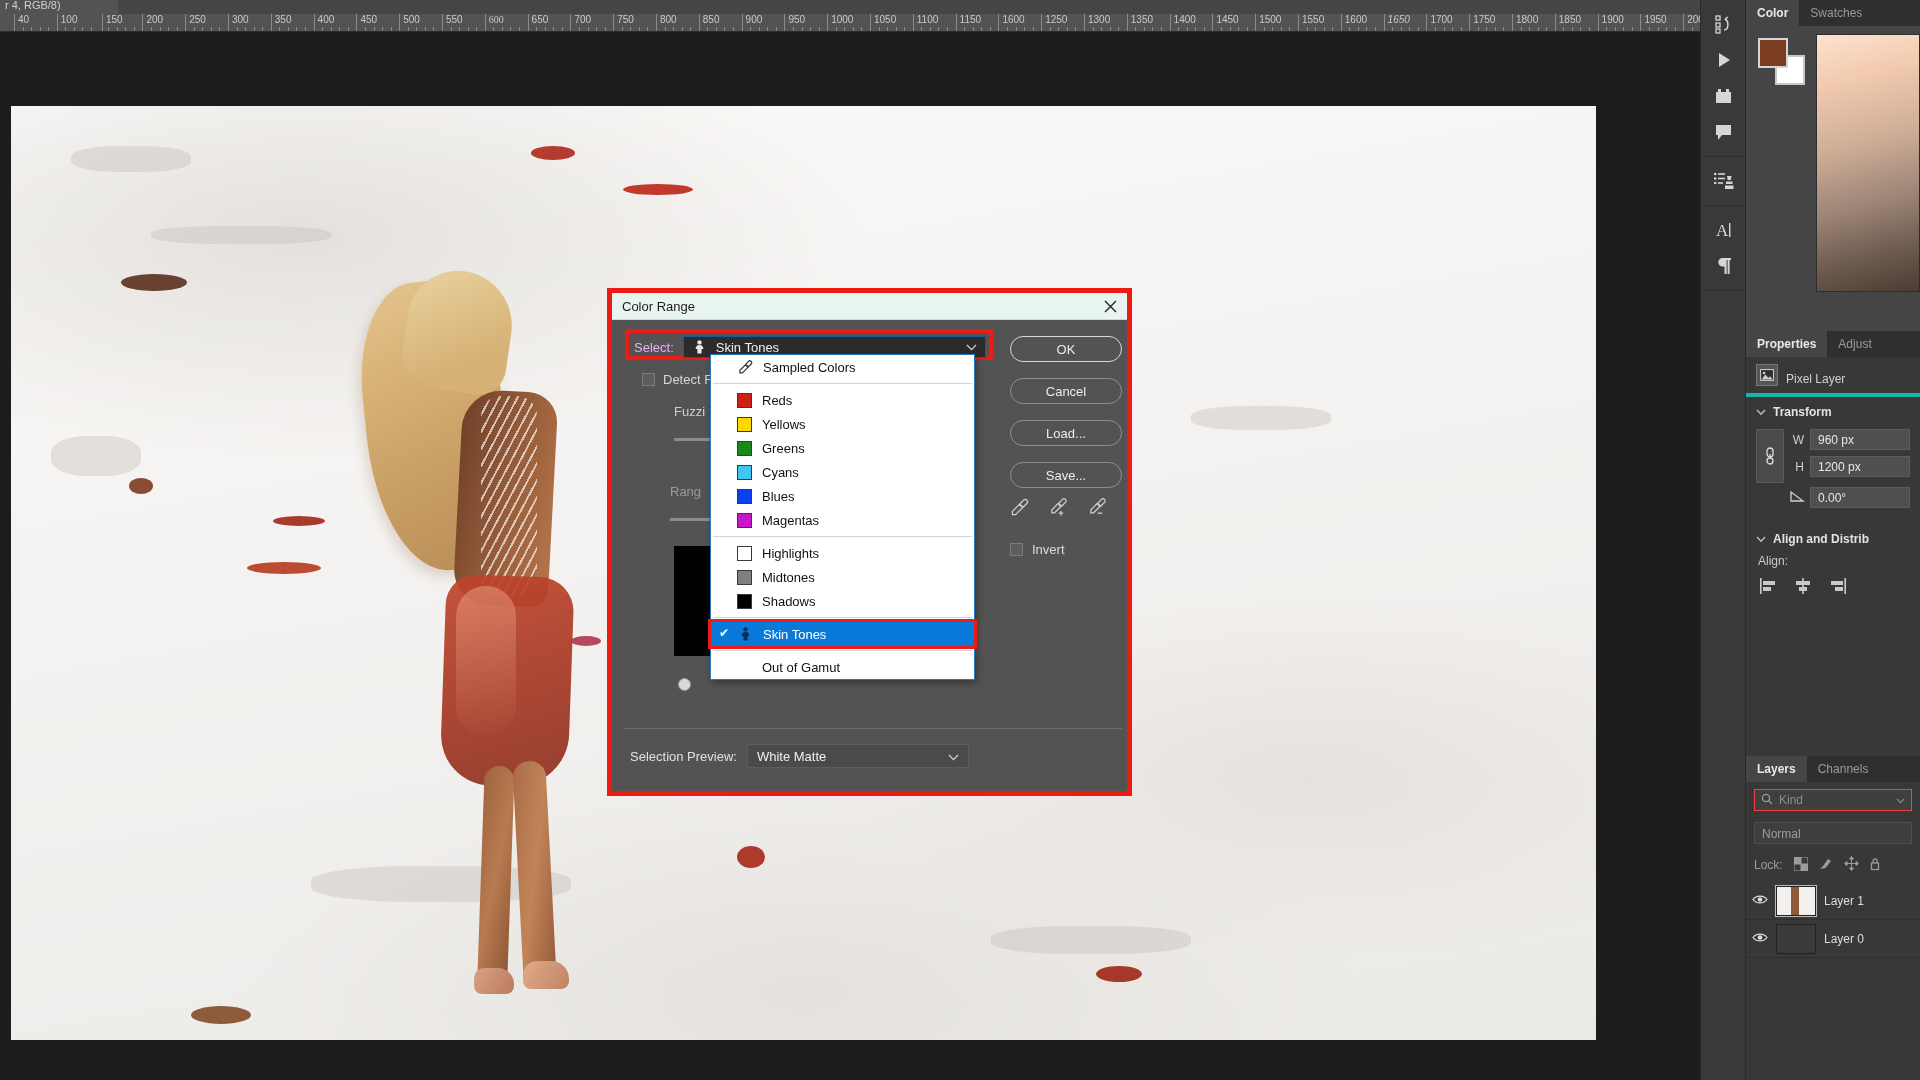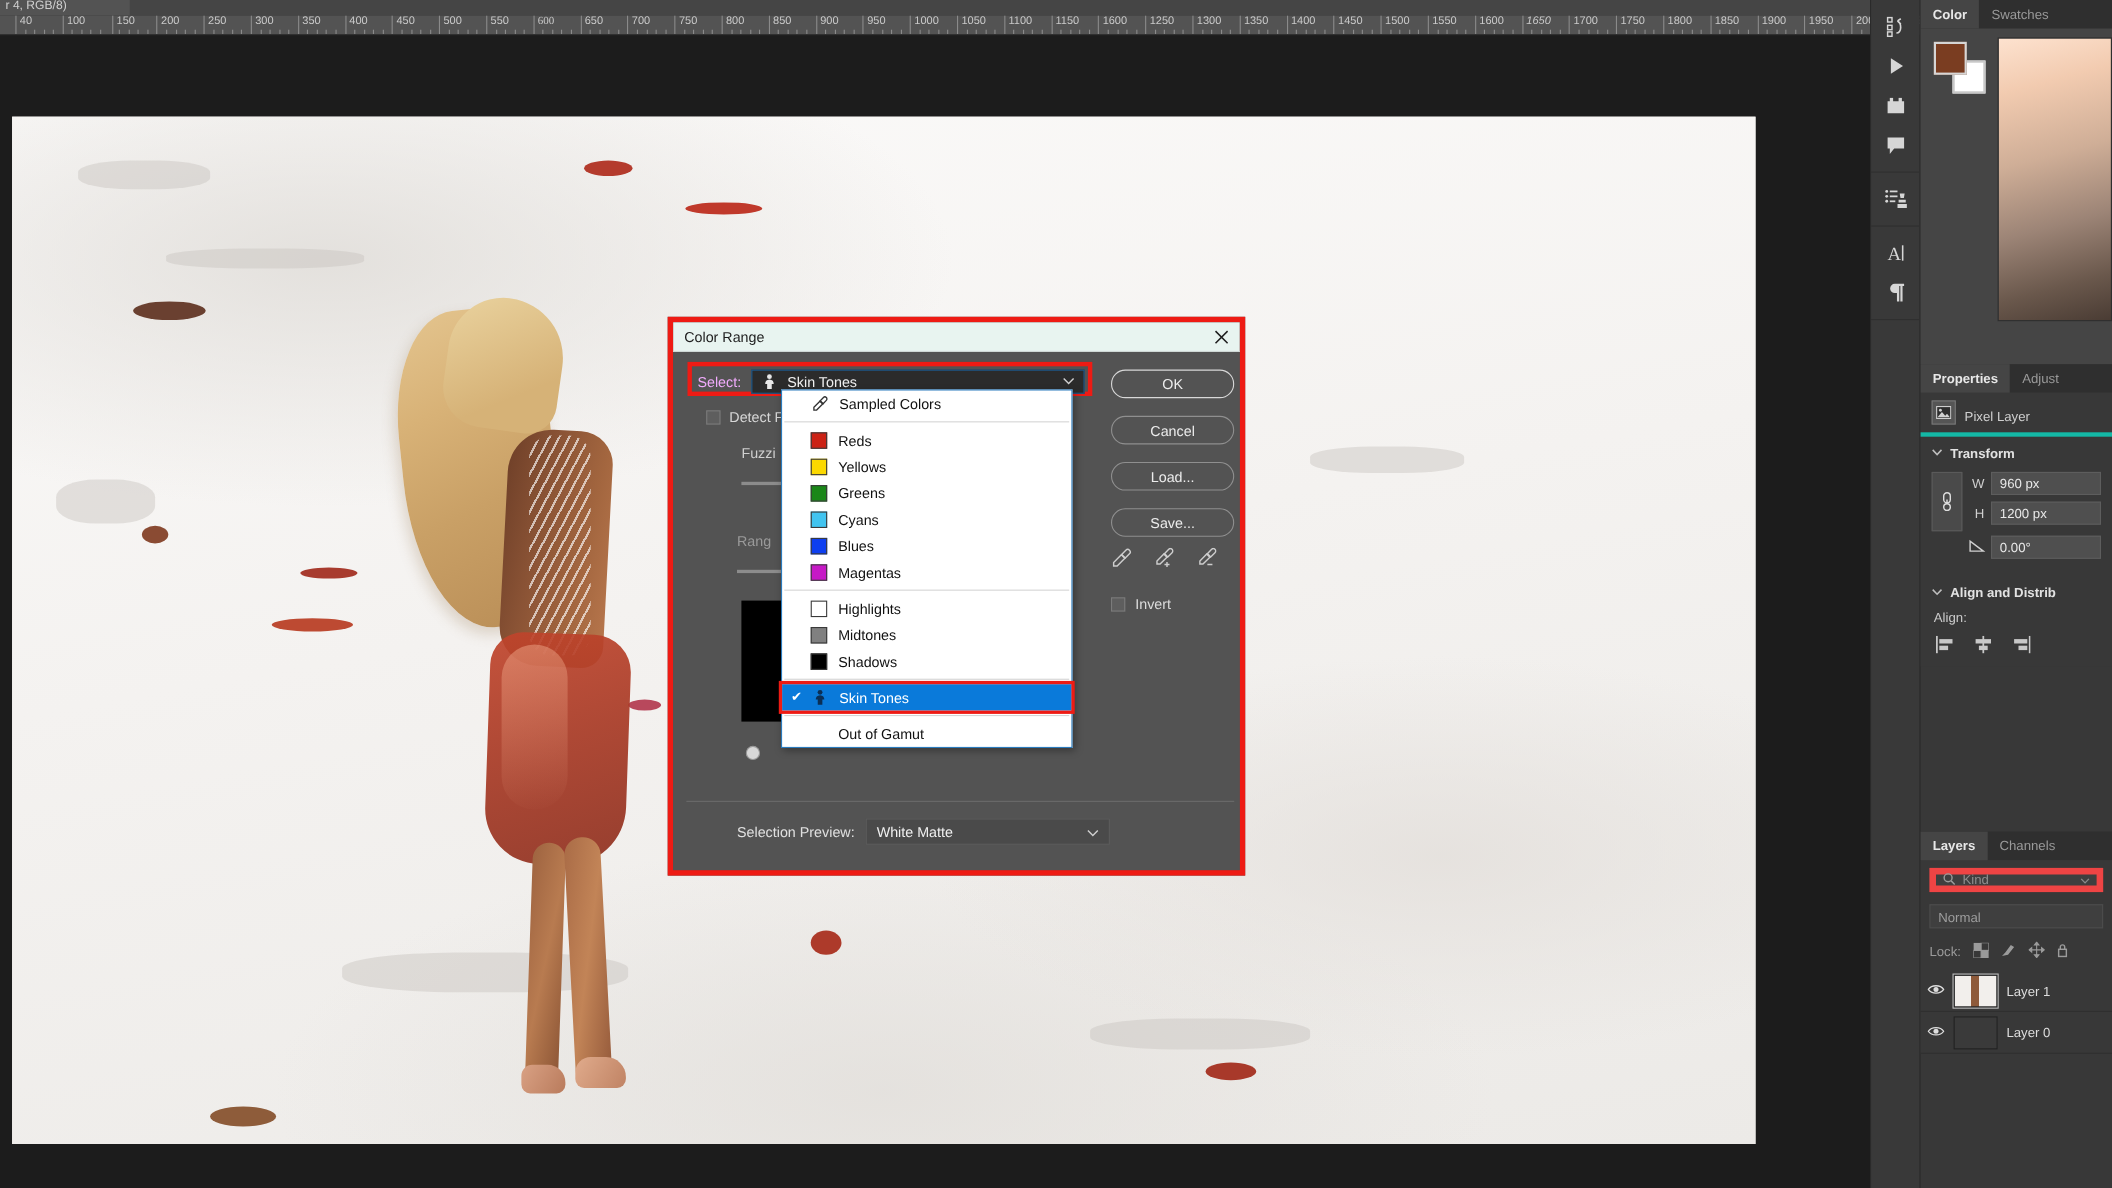--- a/index.html
+++ b/index.html
@@ -208,21 +208,21 @@
     background: #4f4f4f; border: 1px solid #5d5d5d; color: #e8e8e8;
     padding-left: 7px; font-size: 12px;
   }
   .align-row { display: flex; gap: 16px; padding: 6px 14px 12px 14px; color: #c8c8c8; }
   .align-ico { width: 18px; height: 16px; }
 
   
   .layers-panel { background: #383838; }
   .filter-row { display: flex; align-items: center; gap: 6px; padding: 7px 8px; }
   .filter-box {
-    flex: 1; height: 22px; background: #3f3f3f; border: 6px solid #ef4444;
+    flex: 1; height: 22px; background: #3f3f3f; border: 1px solid #ef4444;
     display: flex; align-items: center; gap: 6px; padding: 0 6px;
     color: #8d8d8d; font-size: 12px;
   }
   .blend-row { padding: 4px 8px 6px 8px; }
   .blend-box {
     height: 22px; line-height: 22px; background: #3f3f3f; border: 1px solid #4d4d4d;
     color: #9d9d9d; font-size: 12px; padding-left: 7px;
   }
   .lock-row {
     display: flex; align-items: center; gap: 11px;
@@ -319,21 +319,21 @@
     position: absolute; left: 398px; top: 222px;
     display: flex; align-items: center; gap: 9px; color: #dcdcdc; font-size: 13px;
   }
 
   .cr-sep {
     position: absolute; left: 12px; top: 408px; width: 498px; height: 1px;
     background: #6b6b6b;
   }
   .selprev-row {
     position: absolute; left: 18px; top: 424px;
-    display: flex; align-items: center; gap: 10px; margin-left: 40px;
+    display: flex; align-items: center; gap: 10px;
   }
   .selprev-label { color: #e0e0e0; font-size: 13px; }
   .selprev-box {
     width: 222px; height: 24px; background: #4a4a4a; border: 1px solid #5c5c5c;
     display: flex; align-items: center; padding: 0 9px;
     color: #f0f0f0; font-size: 13px;
   }
 
   
   .dd {

